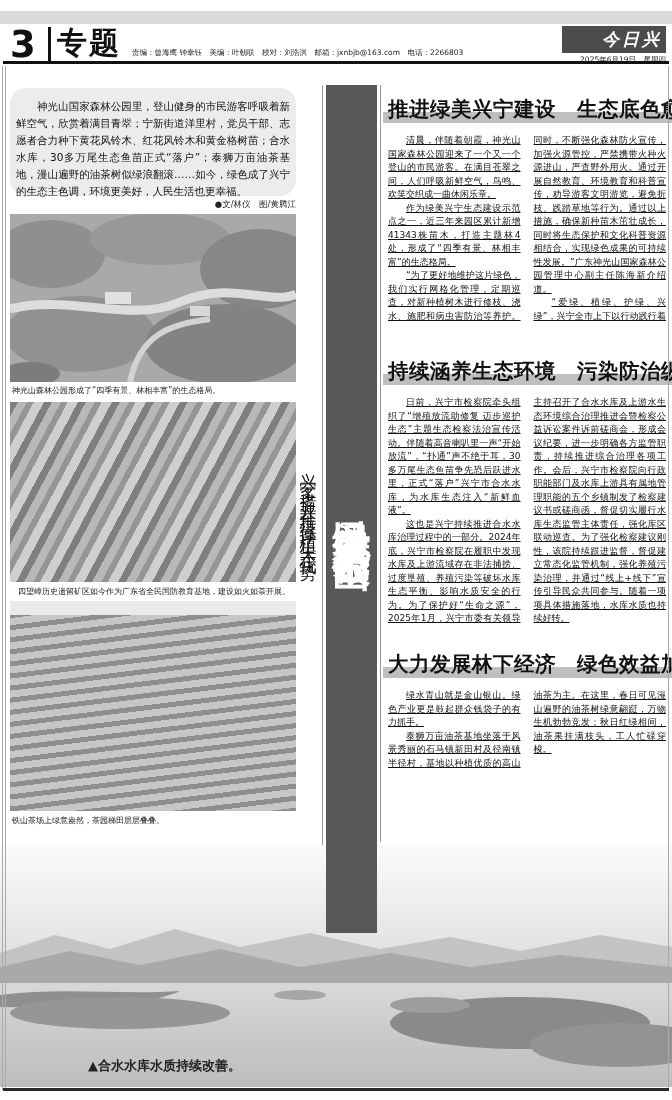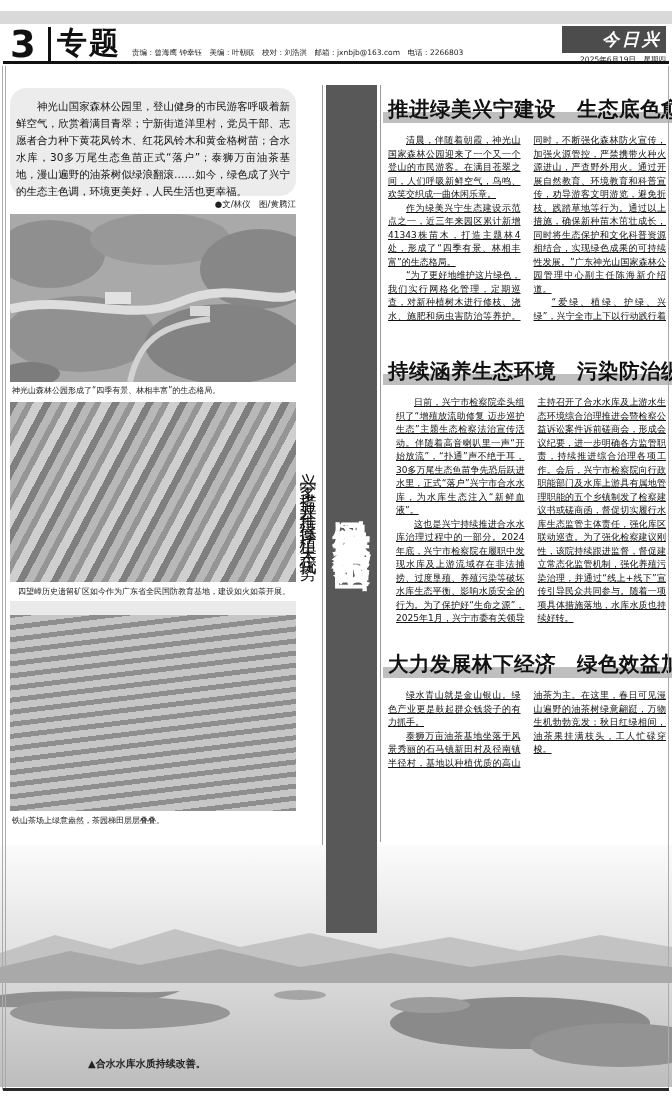--- a/index.html
+++ b/index.html
@@ -57,27 +57,27 @@
   
   .article { position:absolute; left:388px; width:278px; }
   .art-title { position:relative; display:inline-block; font-size:20.5px; font-weight:700; letter-spacing:0.5px;
                white-space:nowrap; z-index:1; }
   .art-title::before { content:""; position:absolute; left:-5px; right:10px; bottom:0; height:11px;
                        background:#bfbfbf; z-index:-1; }
   .art-body { margin-top:11px; column-count:2; column-gap:13px; font-size:9px; line-height:1.5;
               text-align:justify; overflow:hidden;text-decoration:underline; }
   .art-body p { text-indent:2em; }
   .a1 { top:95px; } .a1 .art-body { height:198px; }
-  .a2 { top:357px; } .a2 .art-body { height:240px;margin-left:8px; }
+  .a2 { top:357px; } .a2 .art-body { height:240px; }
   .a3 { top:650px; } .a3 .art-body { height:150px; }
 
   
   .panorama { position:absolute; left:0; top:845px; width:672px; height:242px; z-index:1; }
   .panorama svg { display:block; width:100%; height:100%; }
-  .pan-caption { position:absolute; left:88px; top:1057px; font-size:10px; font-weight:700; color:#222; z-index:5; }
+  .pan-caption { position:absolute; left:88px; top:1057px; font-size:13px; font-weight:700; color:#222; z-index:5; }
 </style>
 </head>
 <body>
 
 <div class="sheet">
 
   <div class="topstrip"></div>
   <div class="pageno">3</div>
   <div class="pagediv"></div>
   <div class="section">专题</div>

